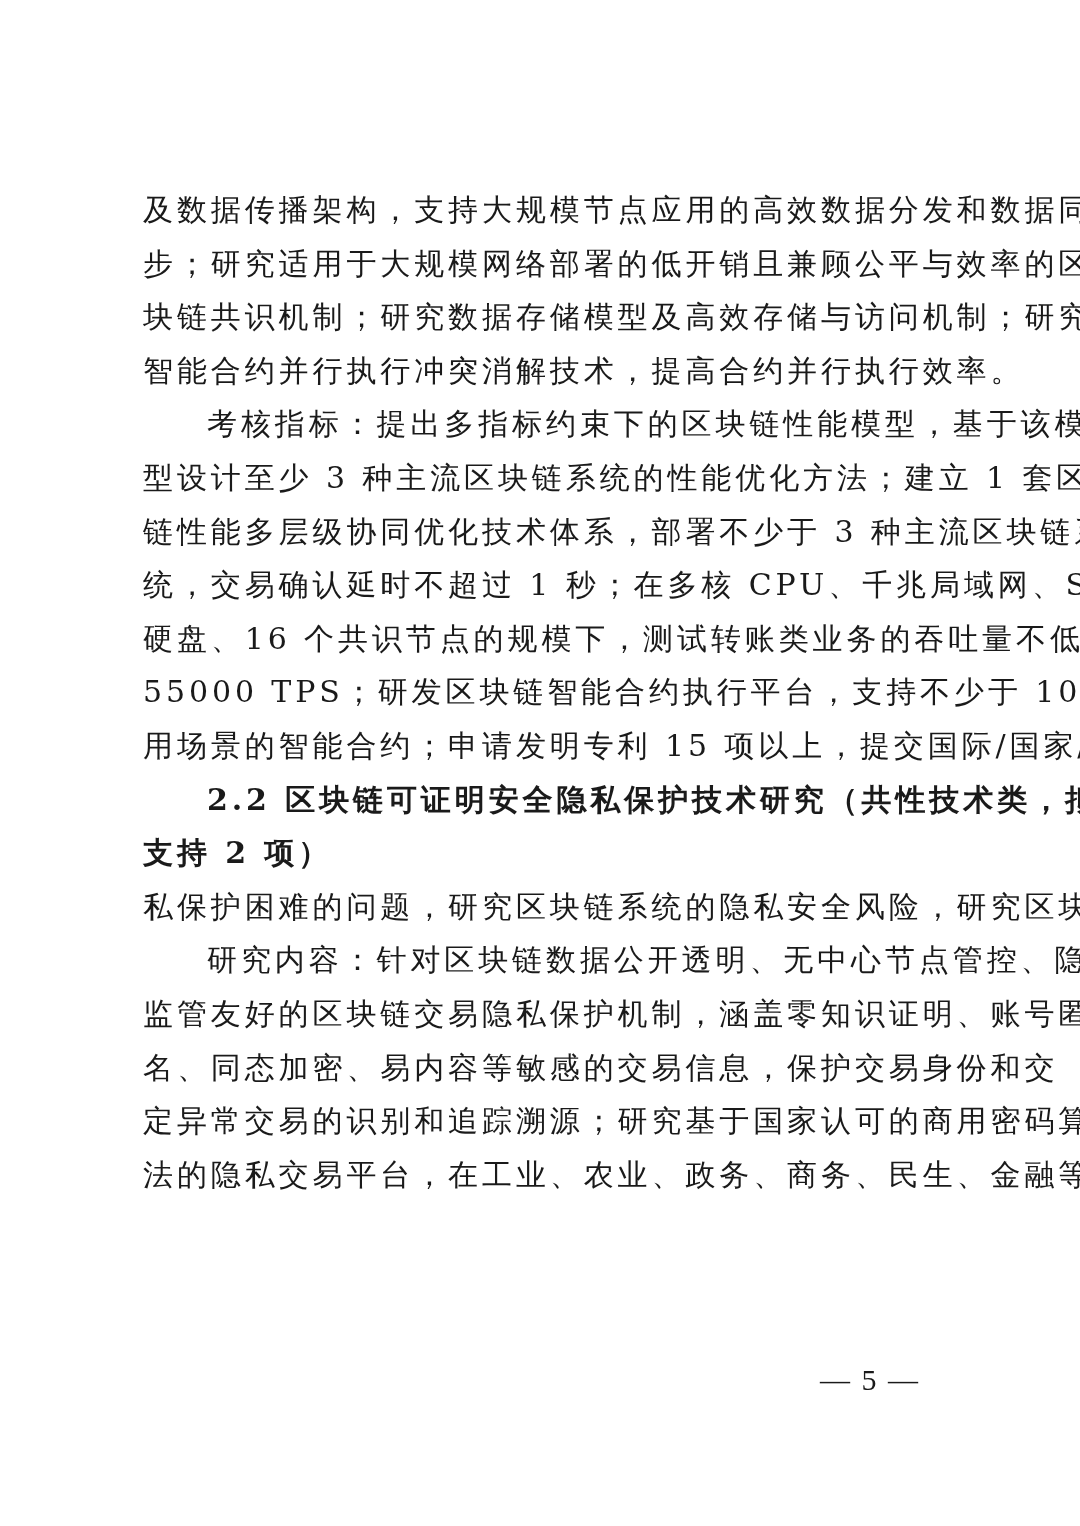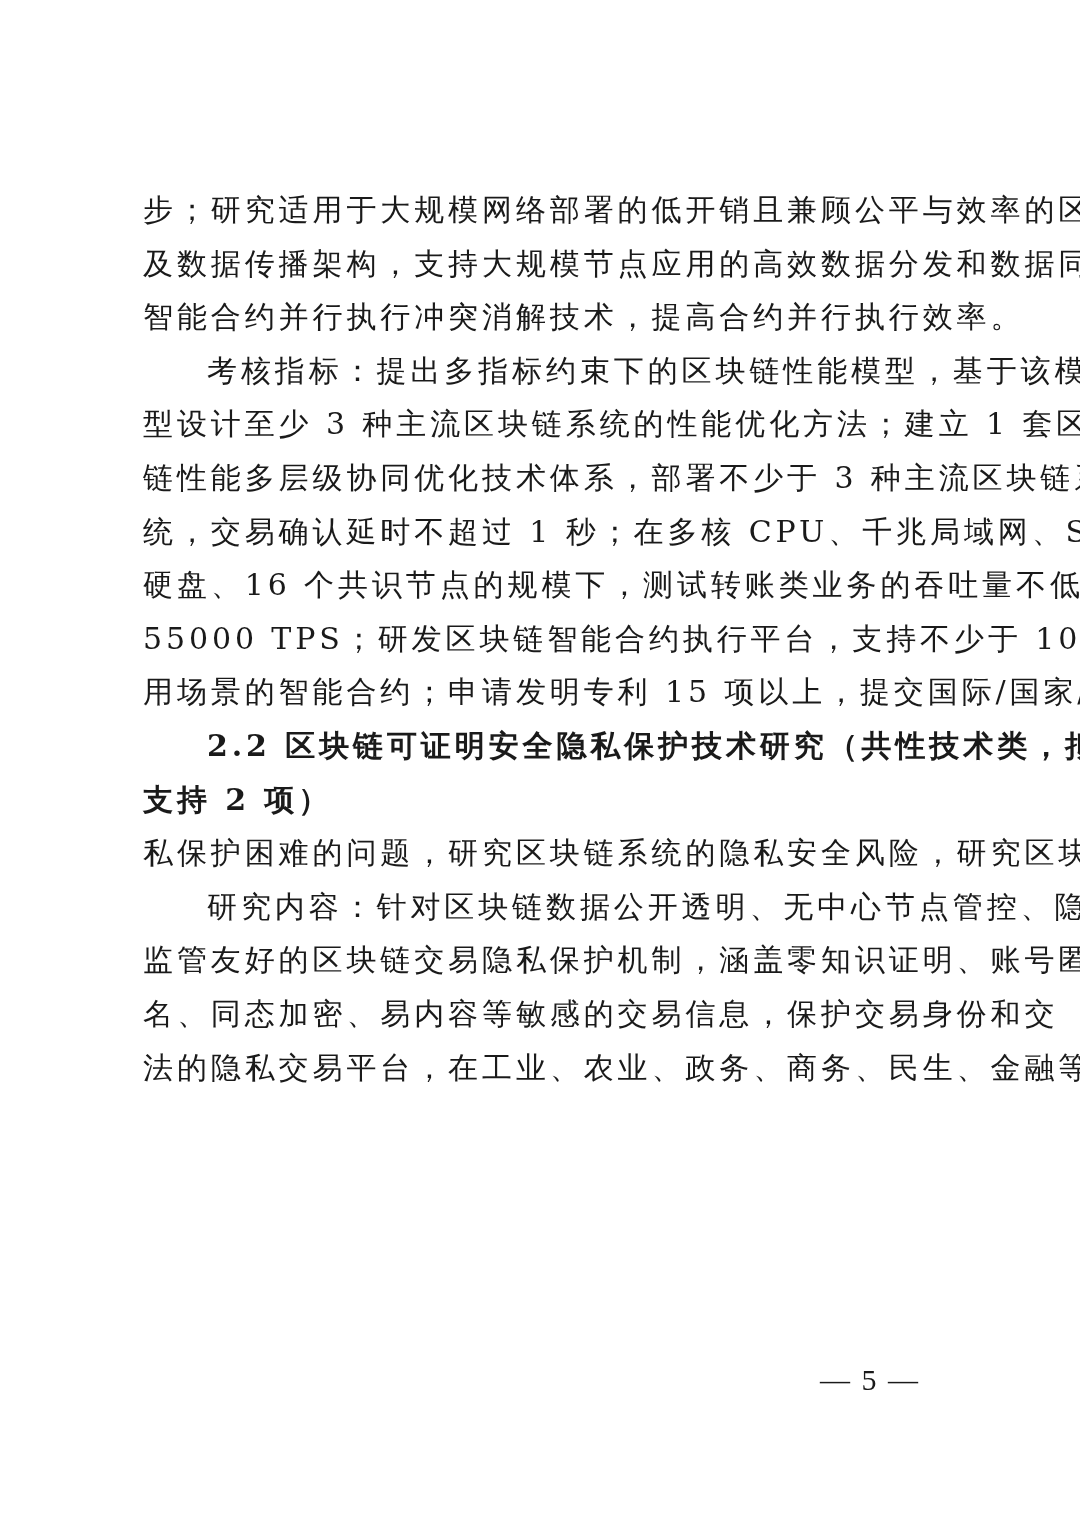--- a/index.html
+++ b/index.html
@@ -12,22 +12,23 @@
   .heading { font-weight: bold; }
   .page-num { position: absolute; left: 820px; top: 1363px; font-size: 30px;
               font-family: "Liberation Serif", serif; letter-spacing: 2px; }
 </style>
 </head>
 <body>
 
 <div class="page">
 
   <div>
+    <div class="line">及数据传播架构，支持大规模节点应用的高效数据分发和数据同</div>
     <div class="line">步；研究适用于大规模网络部署的低开销且兼顾公平与效率的区</div>
-    <div class="line">及数据传播架构，支持大规模节点应用的高效数据分发和数据同</div>
+    <div class="line">块链共识机制；研究数据存储模型及高效存储与访问机制；研究</div>
     <div class="line">智能合约并行执行冲突消解技术，提高合约并行执行效率。</div>
   </div>
 
   <div>
     <div class="line indent">考核指标：提出多指标约束下的区块链性能模型，基于该模</div>
     <div class="line">型设计至少 3 种主流区块链系统的性能优化方法；建立 1 套区块</div>
     <div class="line">链性能多层级协同优化技术体系，部署不少于 3 种主流区块链系</div>
     <div class="line">统，交易确认延时不超过 1 秒；在多核 CPU、千兆局域网、SSD</div>
     <div class="line">硬盘、16 个共识节点的规模下，测试转账类业务的吞吐量不低于</div>
     <div class="line">55000 TPS；研发区块链智能合约执行平台，支持不少于 10 种应</div>
@@ -37,17 +38,18 @@
   <div>
     <div class="line indent heading">2.2  区块链可证明安全隐私保护技术研究（共性技术类，拟</div>
     <div class="line heading">支持 2 项）</div>
   </div>
 
   <div>
     <div class="line">私保护困难的问题，研究区块链系统的隐私安全风险，研究区块</div>
     <div class="line indent">研究内容：针对区块链数据公开透明、无中心节点管控、隐</div>
     <div class="line">监管友好的区块链交易隐私保护机制，涵盖零知识证明、账号匿</div>
     <div class="line">名、同态加密、易内容等敏感的交易信息，保护交易身份和交</div>
+    <div class="line">定异常交易的识别和追踪溯源；研究基于国家认可的商用密码算</div>
     <div class="line">法的隐私交易平台，在工业、农业、政务、商务、民生、金融等</div>
   </div>
 </div>
 
 <div class="page-num">— 5 —</div>
 
 </body></html>

